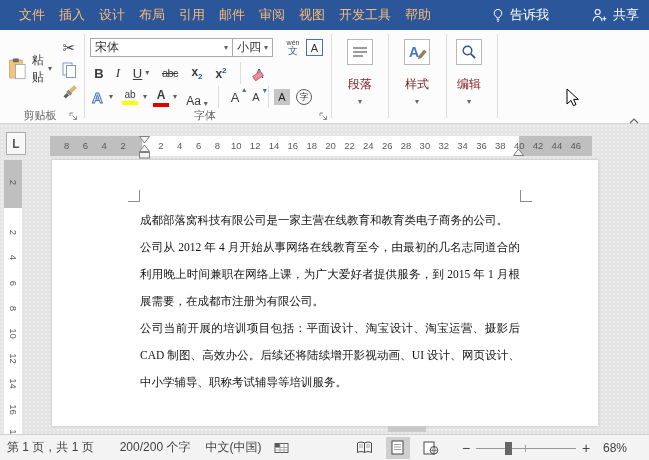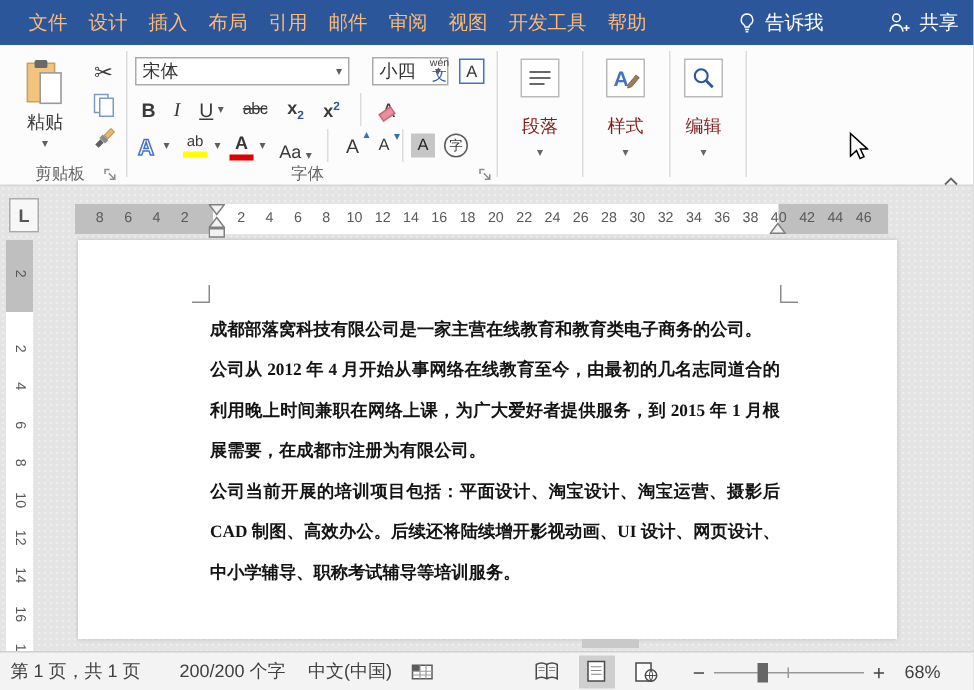--- a/index.html
+++ b/index.html
@@ -19,21 +19,21 @@
 
   
   .ribbon { position:absolute; top:30px; left:0; width:649px; height:94px; background:#fcfcfc;
             border-bottom:1px solid #d5d5d5; }
   .gdiv { position:absolute; top:4px; height:84px; width:1px; background:#dcdcdc; }
   .rbtn { position:absolute; display:flex; align-items:center; justify-content:center;
           background:transparent; border:none; color:#3a3a3a; font-family:inherit; }
   .arrow { font-size:8px; color:#5f5f5f; line-height:1; }
 
   
-  .paste-btn { left:8px; top:6px; width:44px; height:66px; flex-direction:column; gap:2px; font-size:12px; }
+  .paste-btn { left:8px; top:6px; width:44px; height:66px; flex-direction:row; gap:2px; font-size:12px; }
   .side-btn { left:57px; width:24px; height:20px; }
   .grplabel { position:absolute; top:78px; font-size:11px; color:#666; text-align:center; }
   .launcher { position:absolute; top:79px; width:10px; height:10px; border:none; background:transparent; }
 
   
   .combo { position:absolute; top:8px; height:19px; border:1px solid #ababab; background:#fff;
            font-size:12px; color:#333; display:flex; align-items:center; justify-content:space-between;
            padding:0 4px; }
   .fr2 { top:33px; height:20px; }
   .fr3 { top:56px; height:22px; }
@@ -79,21 +79,21 @@
             display:flex; align-items:center; justify-content:center; }
   .h-ruler { position:absolute; left:50px; top:12px; width:542px; height:20px; background:#bfbfbf; }
   .h-white { position:absolute; left:92px; top:0; width:377px; height:20px; background:#fff; }
   .hr-num { position:absolute; top:4px; width:18px; text-align:center; font-size:9.5px; color:#595959; }
   .v-ruler { position:absolute; left:4px; top:36px; width:18px; height:280px; background:#fff; }
   .v-gray { position:absolute; left:0; top:0; width:18px; height:48px; background:#bfbfbf; }
   .vr-num { position:absolute; left:2px; width:14px; text-align:center; font-size:9.5px; color:#595959;
             transform:rotate(90deg); }
   .marker { position:absolute; line-height:0; }
   .page { position:absolute; left:52px; top:36px; width:546px; height:266px; background:#fff;
-          box-shadow:0 0 3px rgba(0,0,0,.18);font-weight:bold; }
+          box-shadow:0 0 3px rgba(0,0,0,.18); }
   .cm { position:absolute; width:12px; height:12px; }
   .cm-left { left:76px; top:30px; border-right:1px solid #8c8c8c; border-bottom:1px solid #8c8c8c; }
   .cm-right { left:468px; top:30px; border-left:1px solid #8c8c8c; border-bottom:1px solid #8c8c8c; }
   .textblock { position:absolute; left:88px; top:47px; width:380px;
                font-family:"Liberation Serif","DejaVu Serif",serif; font-size:11.5px; color:#141414; }
   .doc-line { height:27px; line-height:27px; white-space:nowrap; overflow:hidden; }
   .doc-line.fill { white-space:normal; text-align:justify; text-align-last:justify; }
   .hscroll-thumb { position:absolute; left:388px; top:302px; width:38px; height:6px; background:#c9c9c9; }
 
   
@@ -123,23 +123,23 @@
 <body>
 
 <div class="app">
 
   <header class="tabbar">
     <nav class="tabs">
 
         <button class="tab"><span>文件</span></button>
 
 
+        <button class="tab"><span>插入</span></button>
+
         <button class="tab"><span>设计</span></button>
-
-        <button class="tab"><span>插入</span></button>
 
         <button class="tab"><span>布局</span></button>
 
         <button class="tab"><span>引用</span></button>
 
         <button class="tab"><span>邮件</span></button>
 
         <button class="tab"><span>审阅</span></button>
 
         <button class="tab"><span>视图</span></button>
@@ -202,21 +202,21 @@
         <path d="M1 4V1h3" fill="none" stroke="#8a8a8a"></path>
         <path d="M3.5 3.5 7.5 7.5M7.5 4.2v3.3H4.2" fill="none" stroke="#8a8a8a"></path>
       </svg>
     </button>
     <div class="gdiv" style="left:84px;"></div>
 
     <div class="combo" style="left:90px;width:143px;">
       <span>宋体</span>
       <span class="arrow">▾</span>
     </div>
-    <div class="combo" style="left:248px;width:51px;">
+    <div class="combo" style="left:232px;width:41px;">
       <span>小四</span>
       <span class="arrow">▾</span>
     </div>
     <button class="rbtn stack-phon" style="left:283px;top:7px;width:20px;height:21px;">
       <span class="phon-top">wén</span>
       <span class="phon-bot">文</span>
     </button>
     <button class="rbtn" style="left:305px;top:8px;width:19px;height:19px;">
       <span class="border-a">A</span>
     </button>

